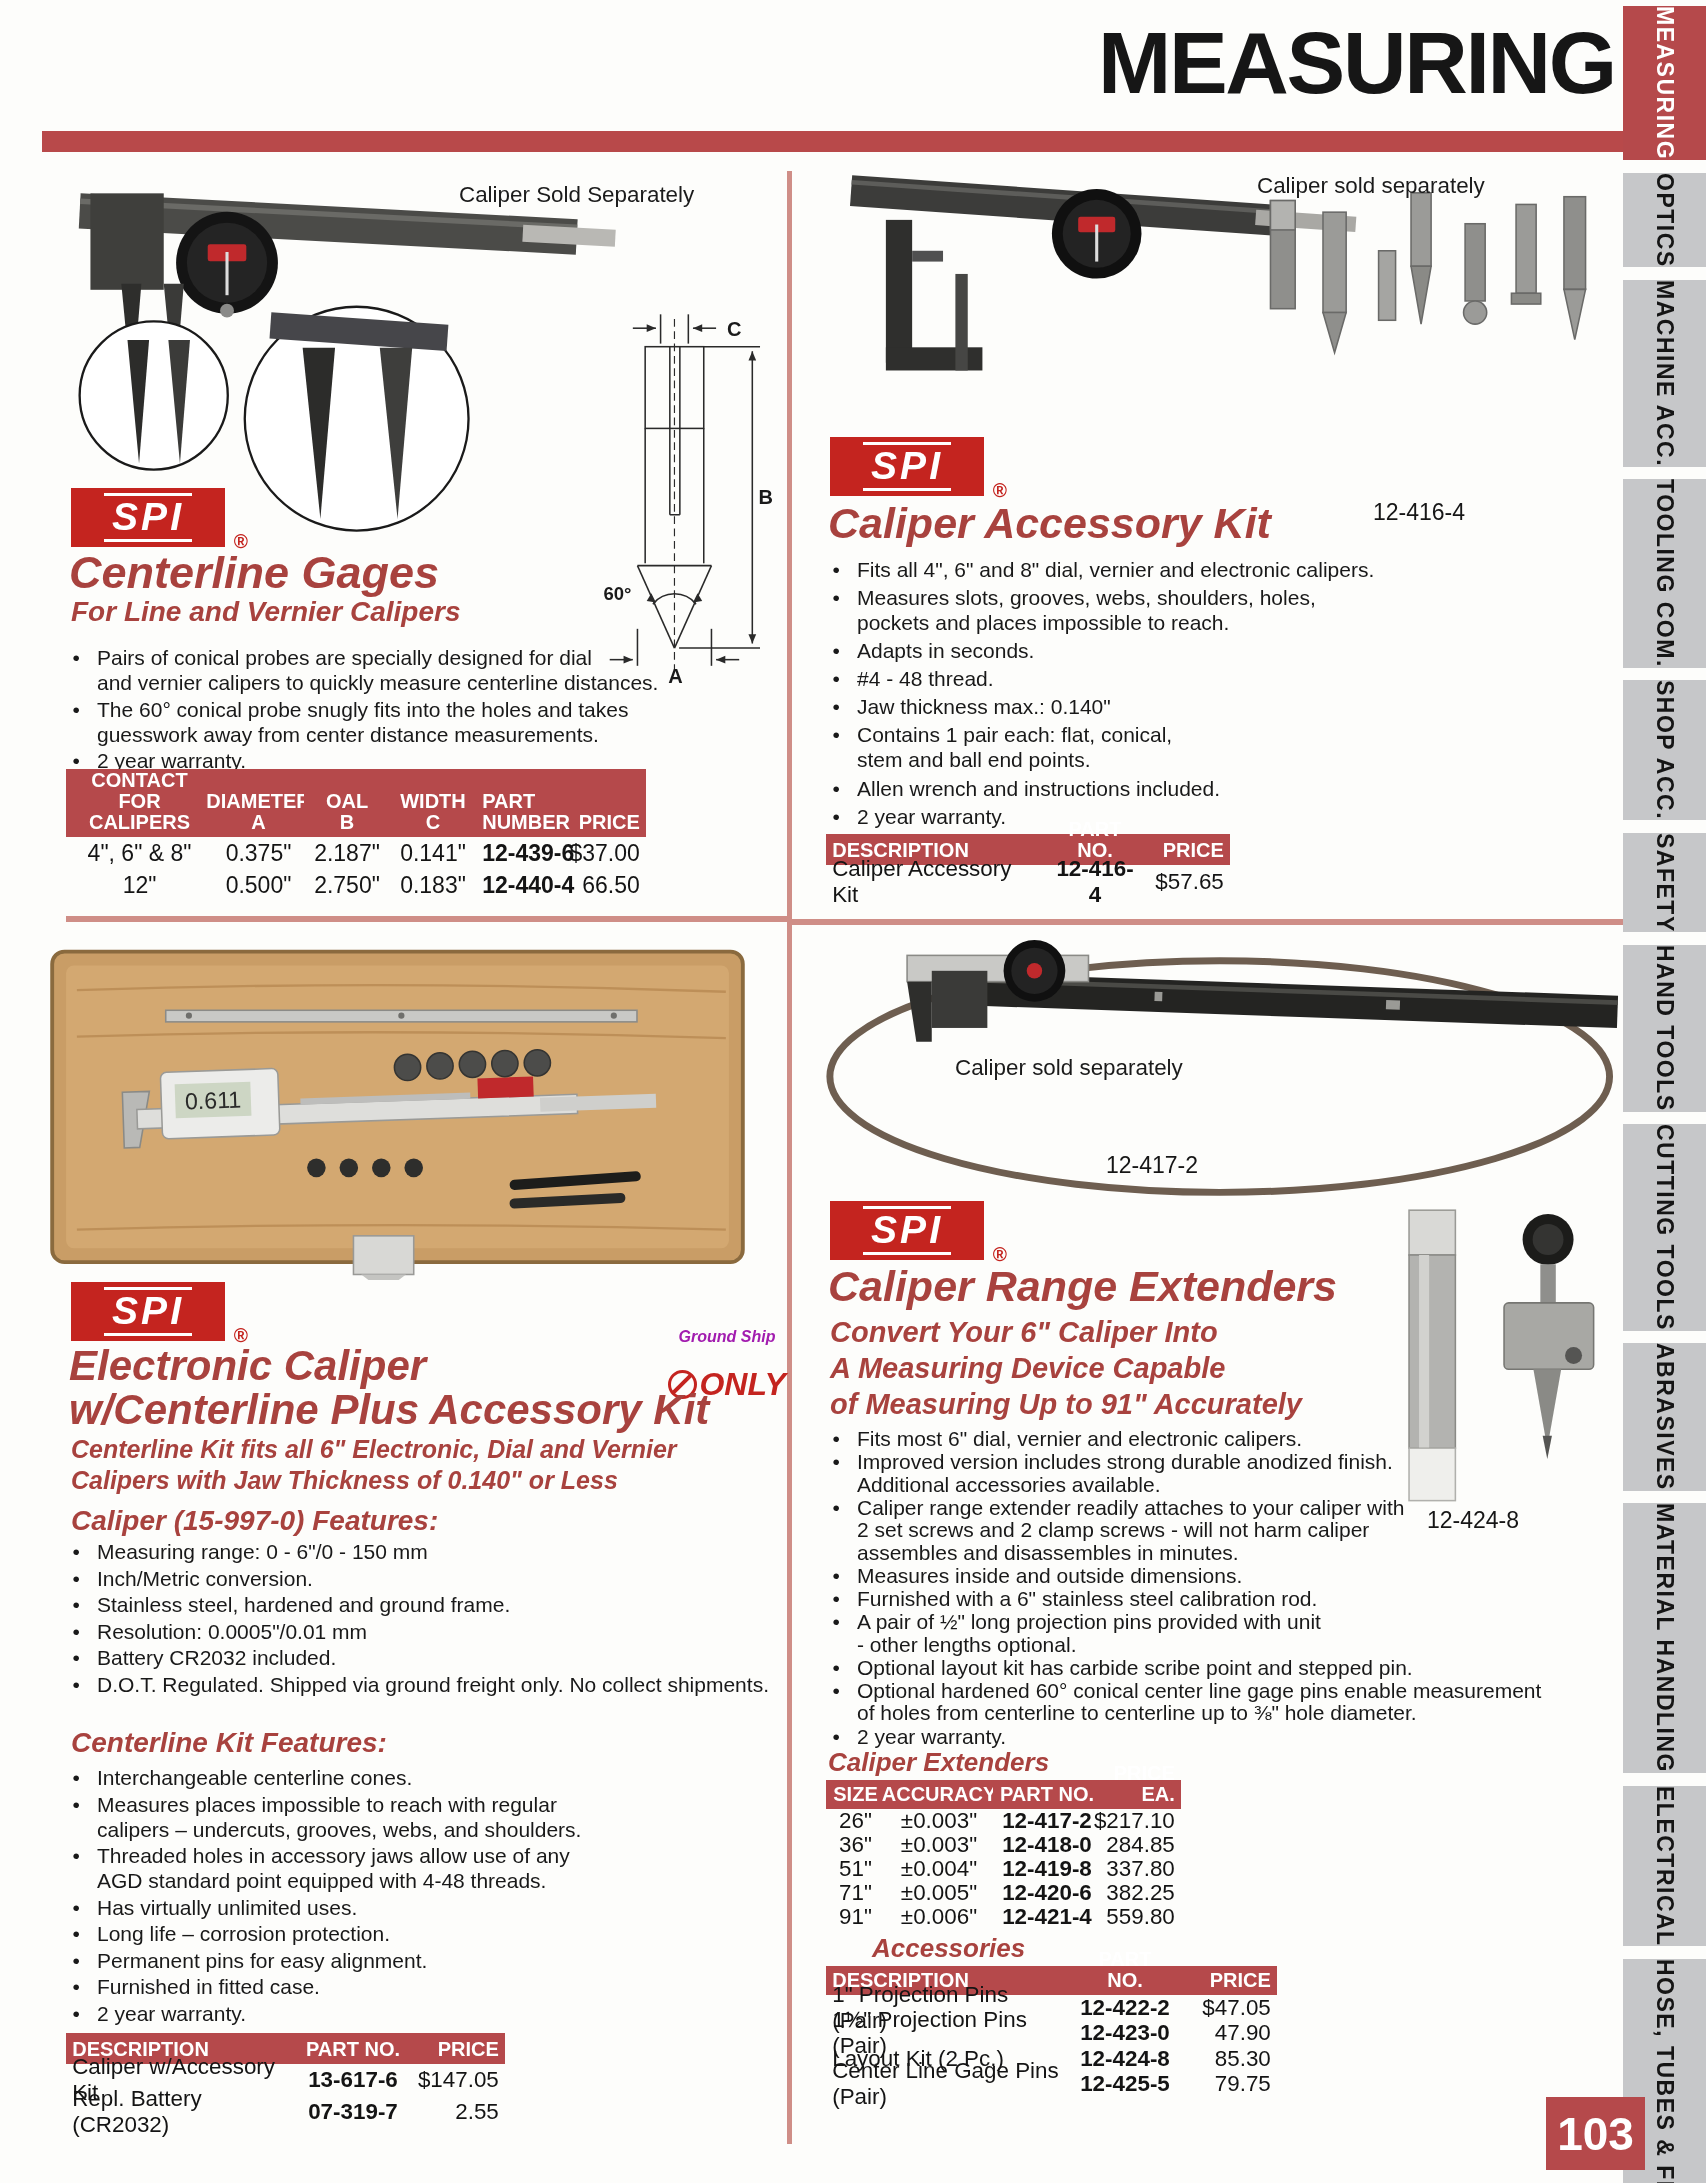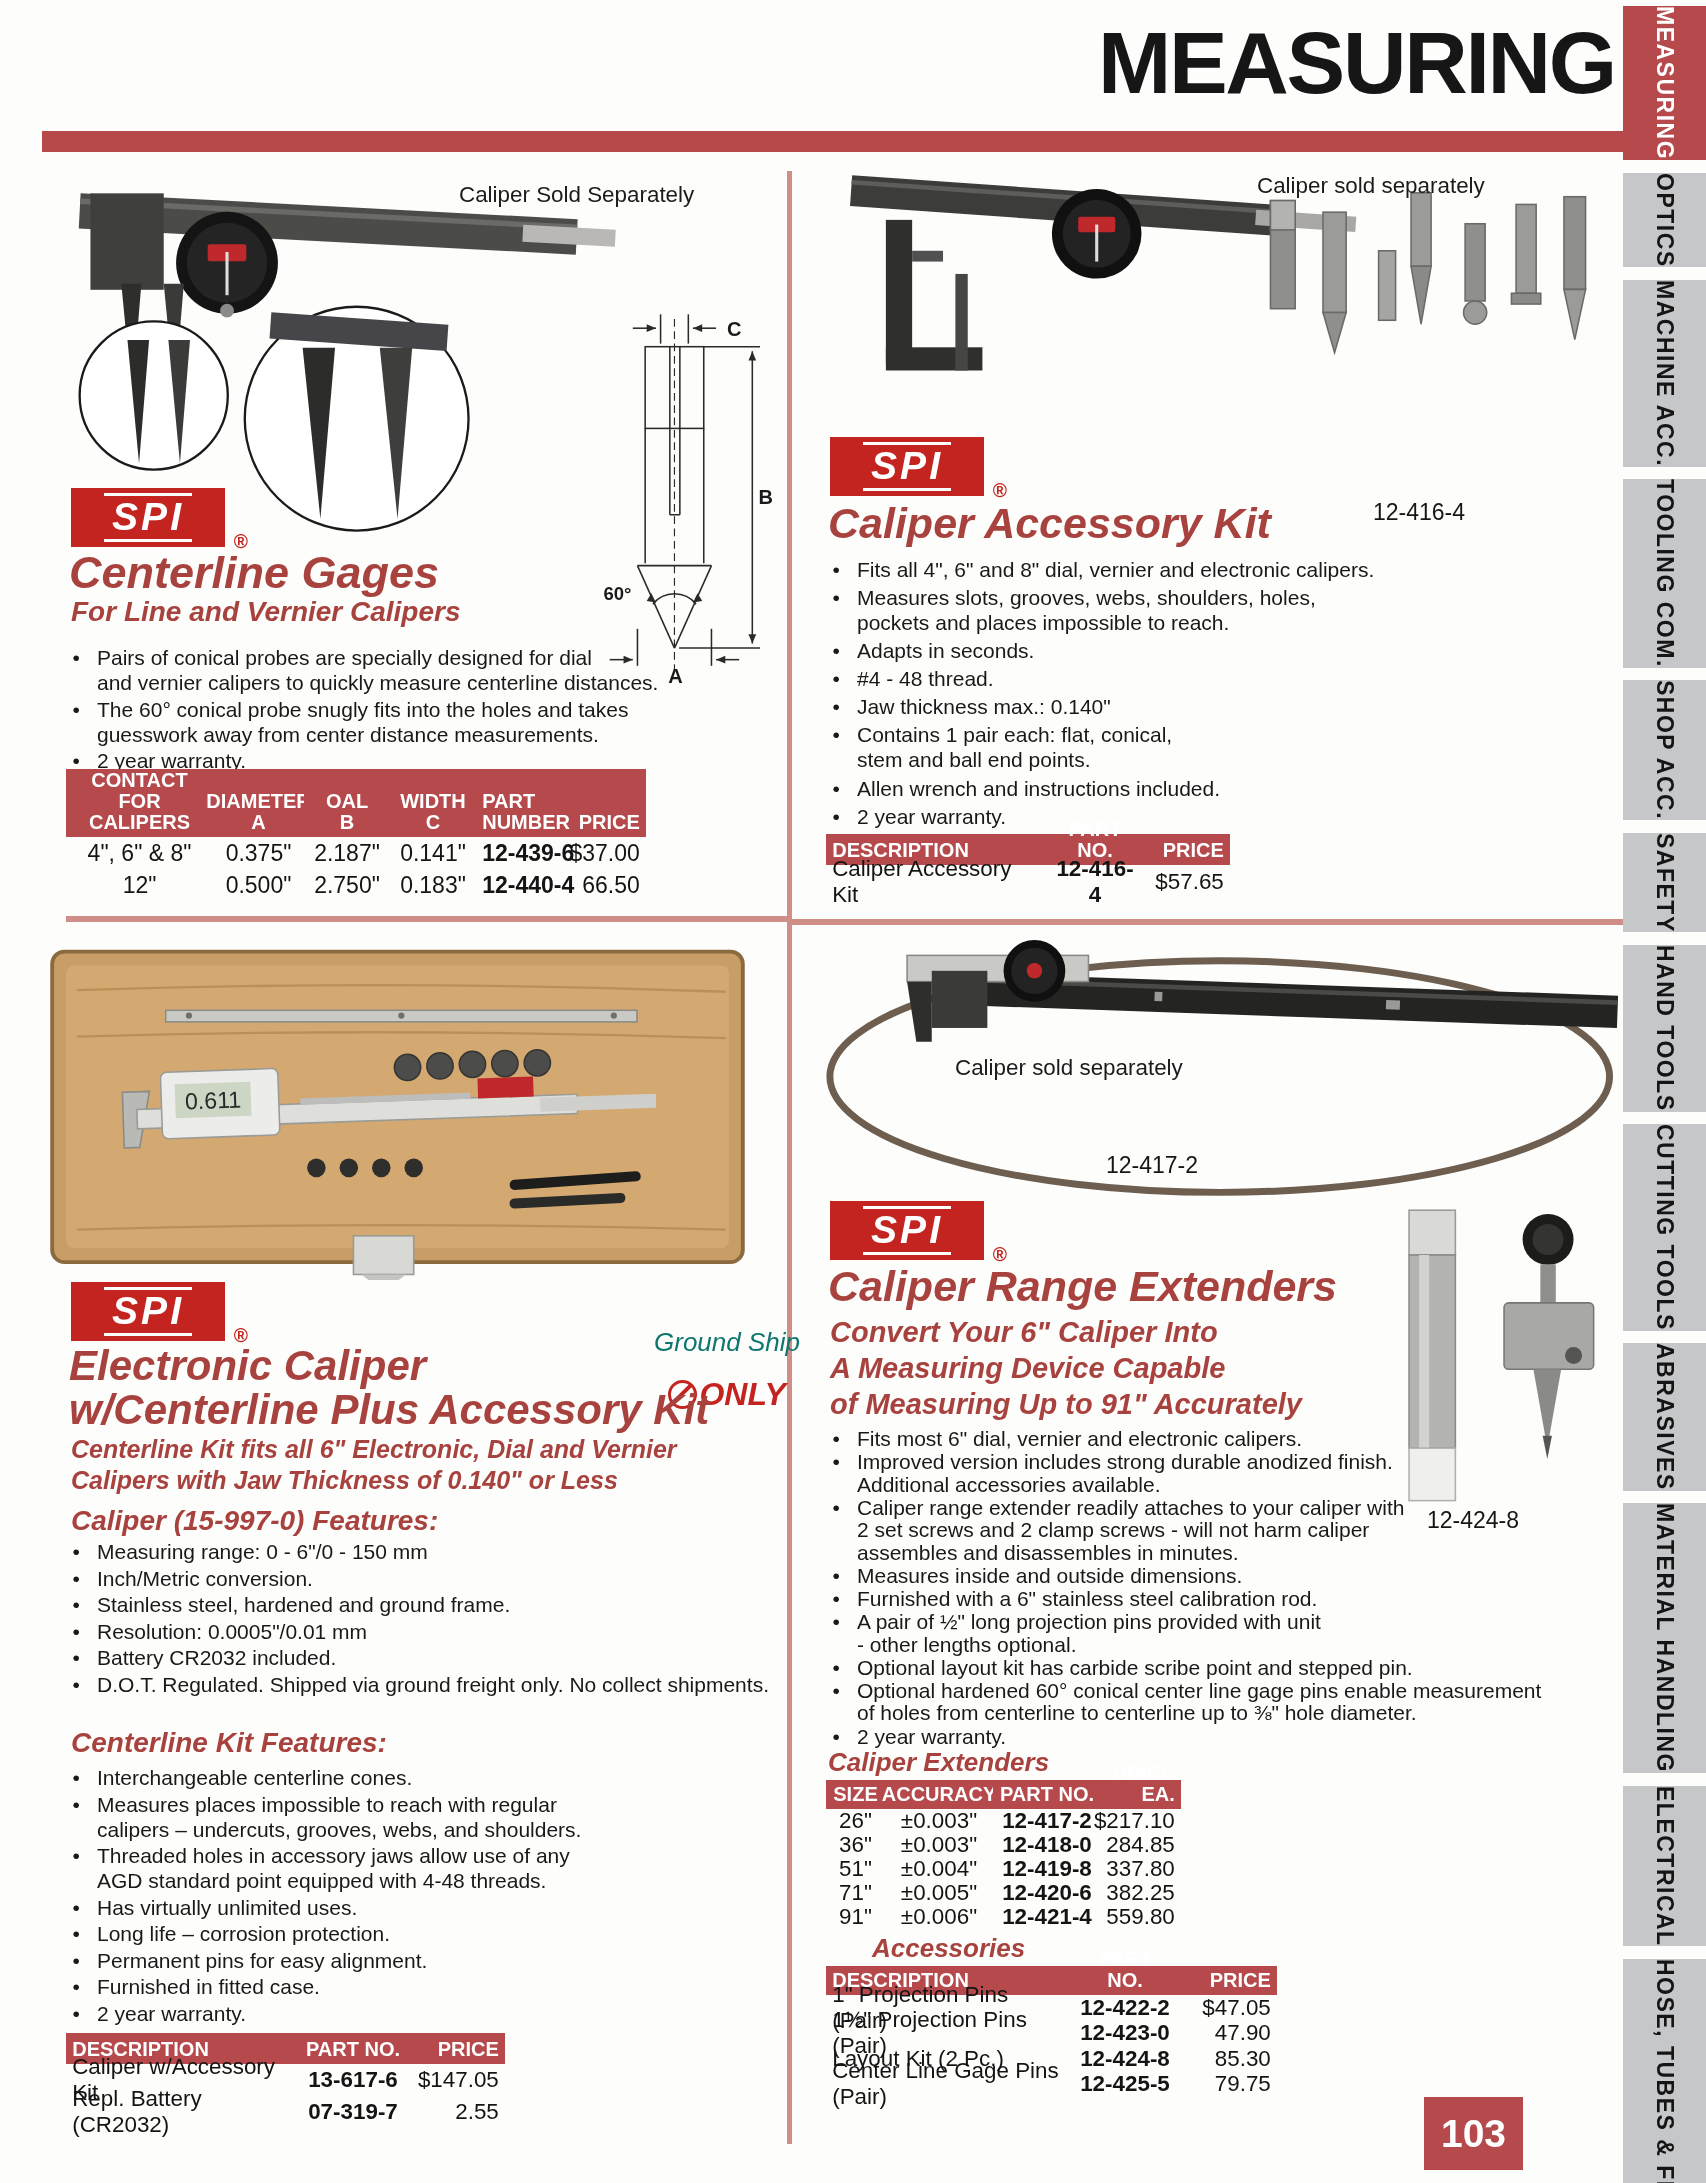--- a/index.html
+++ b/index.html
@@ -73,29 +73,29 @@
   .tbl .r{justify-content:flex-end;text-align:right;}
   .tbl .b{font-weight:bold;}
   .tbl1{grid-template-columns:147px 91px 86px 86px 116px 54px;grid-template-rows:68px 32px 32px;}
   .tbl1 .td{font-size:23px;}
   .tbl2{grid-template-columns:232px 110px 97px;grid-template-rows:31px 32px 32px;}
   .tbl3{grid-template-columns:219px 100px 85px;grid-template-rows:31px 34px;}
   .tbl4{grid-template-columns:59px 108px 108px 80px;grid-template-rows:29px repeat(5,24px);}
   .tbl5{grid-template-columns:247px 104px 100px;grid-template-rows:29px repeat(4,25.5px);}
   
   .gship{position:absolute;left:650px;top:1329px;width:154px;text-align:center;}
-  .gs1{font-size:26px;font-weight:normal;font-style:italic;color:#0f766e;line-height:1;}
+  .gs1{font-size:16px;font-weight:bold;font-style:italic;color:#a21caf;line-height:1;}
   .gs2{font-size:32px;font-weight:bold;font-style:italic;color:var(--spi-red);line-height:1.05;
        display:flex;align-items:center;justify-content:center;gap:2.3px;margin-top:23px;}
   .no-icon{width:23px;height:23px;border:3.9px solid var(--spi-red);border-radius:50%;display:inline-block;position:relative;flex:none;}
   .no-icon::after{content:"";position:absolute;left:-2.3px;top:8.5px;width:26px;height:3.9px;background:var(--spi-red);transform:rotate(-45deg);}
   
   .pagenum{
-    position:absolute;left:1424px;top:2097px;width:99px;height:73px;background:var(--red);
-    color:#fff;font-size:39px;font-weight:bold;display:flex;align-items:center;justify-content:center;
+    position:absolute;left:1546px;top:2097px;width:99px;height:73px;background:var(--red);
+    color:#fff;font-size:46px;font-weight:bold;display:flex;align-items:center;justify-content:center;
   }
   svg text{font-family:"Liberation Sans", sans-serif;}
 </style>
 </head>
 <body>
 
 <div class="page">
 
   <div class="hdr-title">MEASURING</div>
   <div class="hdr-rule"></div>

